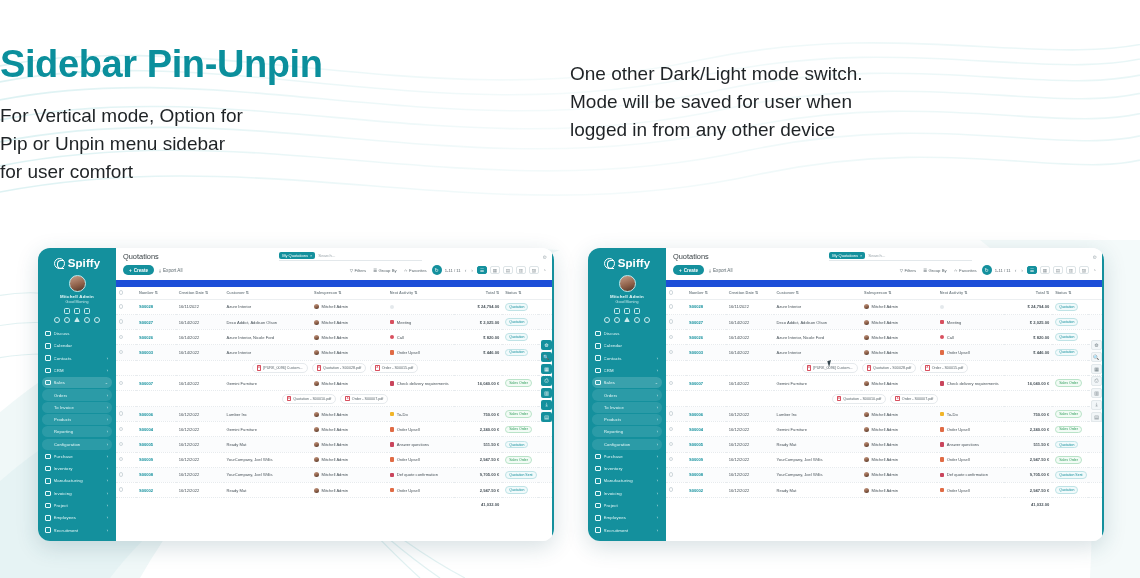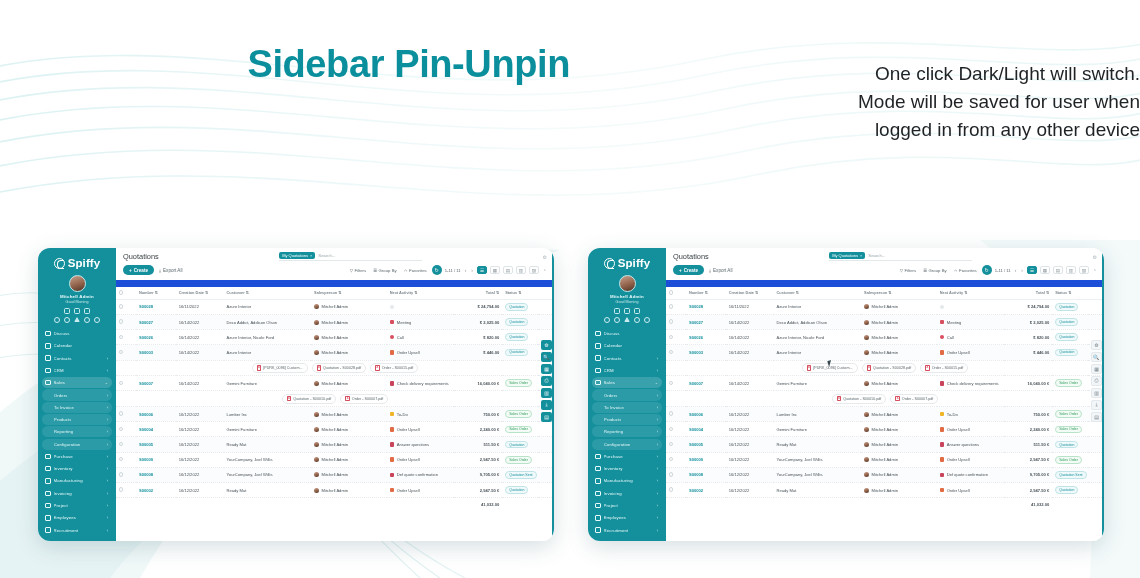--- a/index.html
+++ b/index.html
@@ -8,21 +8,21 @@
     font-family: "Liberation Sans", sans-serif;
     background:#ffffff;
     position:relative;
     overflow:hidden;
   }
   .bg-waves { position:absolute; inset:0; z-index:0; pointer-events:none; }
   .content { position:relative; z-index:2; width:1140px; height:578px; }
 
   
   .headers { display:flex; width:1140px; padding-top:44px; }
-  .hcol { width:570px; text-align:right;padding-left:16px; }
+  .hcol { width:570px; text-align:left; }
   .htitle {
     color:#0b8f9c;
     font-size:38px;
     font-weight:bold;
     letter-spacing:-0.4px;
     line-height:1.1;
   }
   .hsub {
     margin-top:16px;
     color:#1f2326;
@@ -240,24 +240,27 @@
     <path d="M-20,362 C175,312 325,505 465,578"></path>
   </g>
 </svg>
 
 <div class="content">
 
   <div class="headers">
 
     <div class="hcol">
       <div class="htitle">Sidebar Pin-Unpin</div>
+      <div class="hsub" style="white-space:pre-line">For Vertical mode, Option for
+Pip or Unpin menu sidebar
+for user comfort</div>
     </div>
 
     <div class="hcol">
-      <div class="hsub" style="white-space:pre-line">One click Dark/Light will switch.
+      <div class="hsub" style="white-space:pre-line">One other Dark/Light mode switch.
 Mode will be saved for user when
 logged in from any other device</div>
     </div>
 
   </div>
 
   <div class="shots">
 
     <div class="shot left">
       <div class="sidebar">

